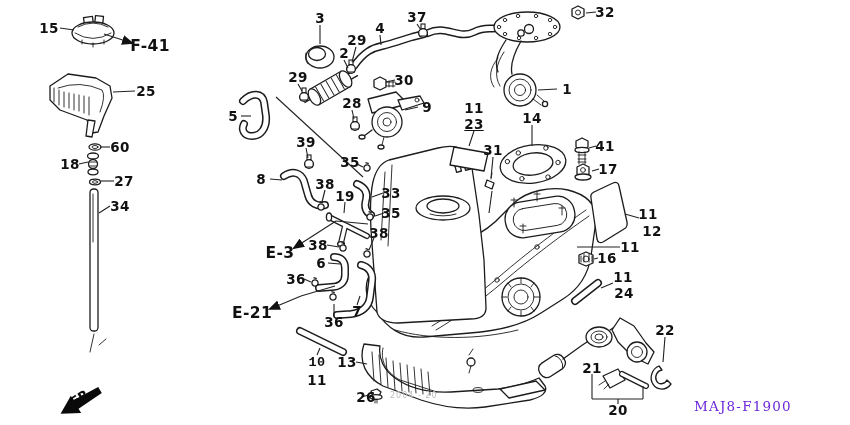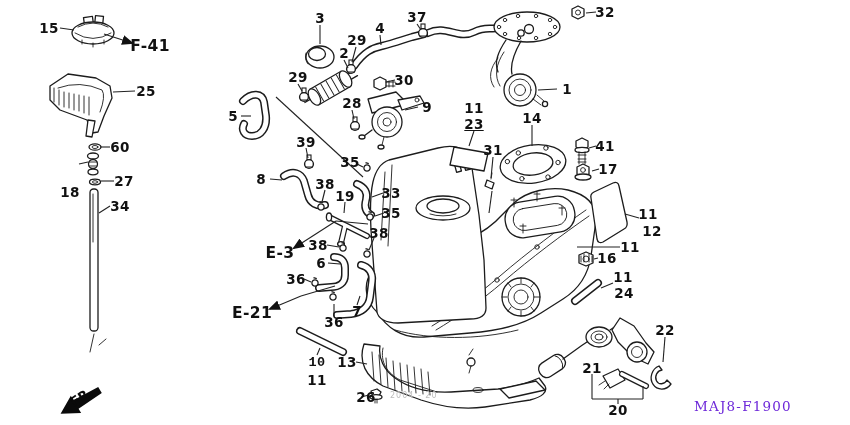--- a/index.html
+++ b/index.html
@@ -359,21 +359,21 @@
         <line x1="643" y1="386" x2="643" y2="399" class="leader"></line>
         <line x1="592" y1="399" x2="643" y2="399" class="leader"></line>
         <line x1="618" y1="399" x2="618" y2="404" class="leader"></line>
       </g>
 </svg>
 
 <div id="labels">
       <div class="callout" style="left: 49px; top: 28px;">15</div>
       <div class="callout" style="left: 146px; top: 91px;">25</div>
       <div class="callout" style="left: 120px; top: 147px;">60</div>
-      <div class="callout" style="left: 70px; top: 164px; margin-top: 28px;">18</div>
+      <div class="callout" style="left: 70px; top: 164px;">18</div>
       <div class="callout" style="left: 124px; top: 181px;">27</div>
       <div class="callout" style="left: 120px; top: 206px;">34</div>
       <div class="callout" style="left: 320px; top: 18px;">3</div>
       <div class="callout" style="left: 357px; top: 40px;">29</div>
       <div class="callout" style="left: 344px; top: 53px;">2</div>
       <div class="callout" style="left: 380px; top: 28px;">4</div>
       <div class="callout" style="left: 417px; top: 17px;">37</div>
       <div class="callout" style="left: 298px; top: 77px;">29</div>
       <div class="callout" style="left: 404px; top: 80px;">30</div>
       <div class="callout" style="left: 352px; top: 103px;">28</div>

